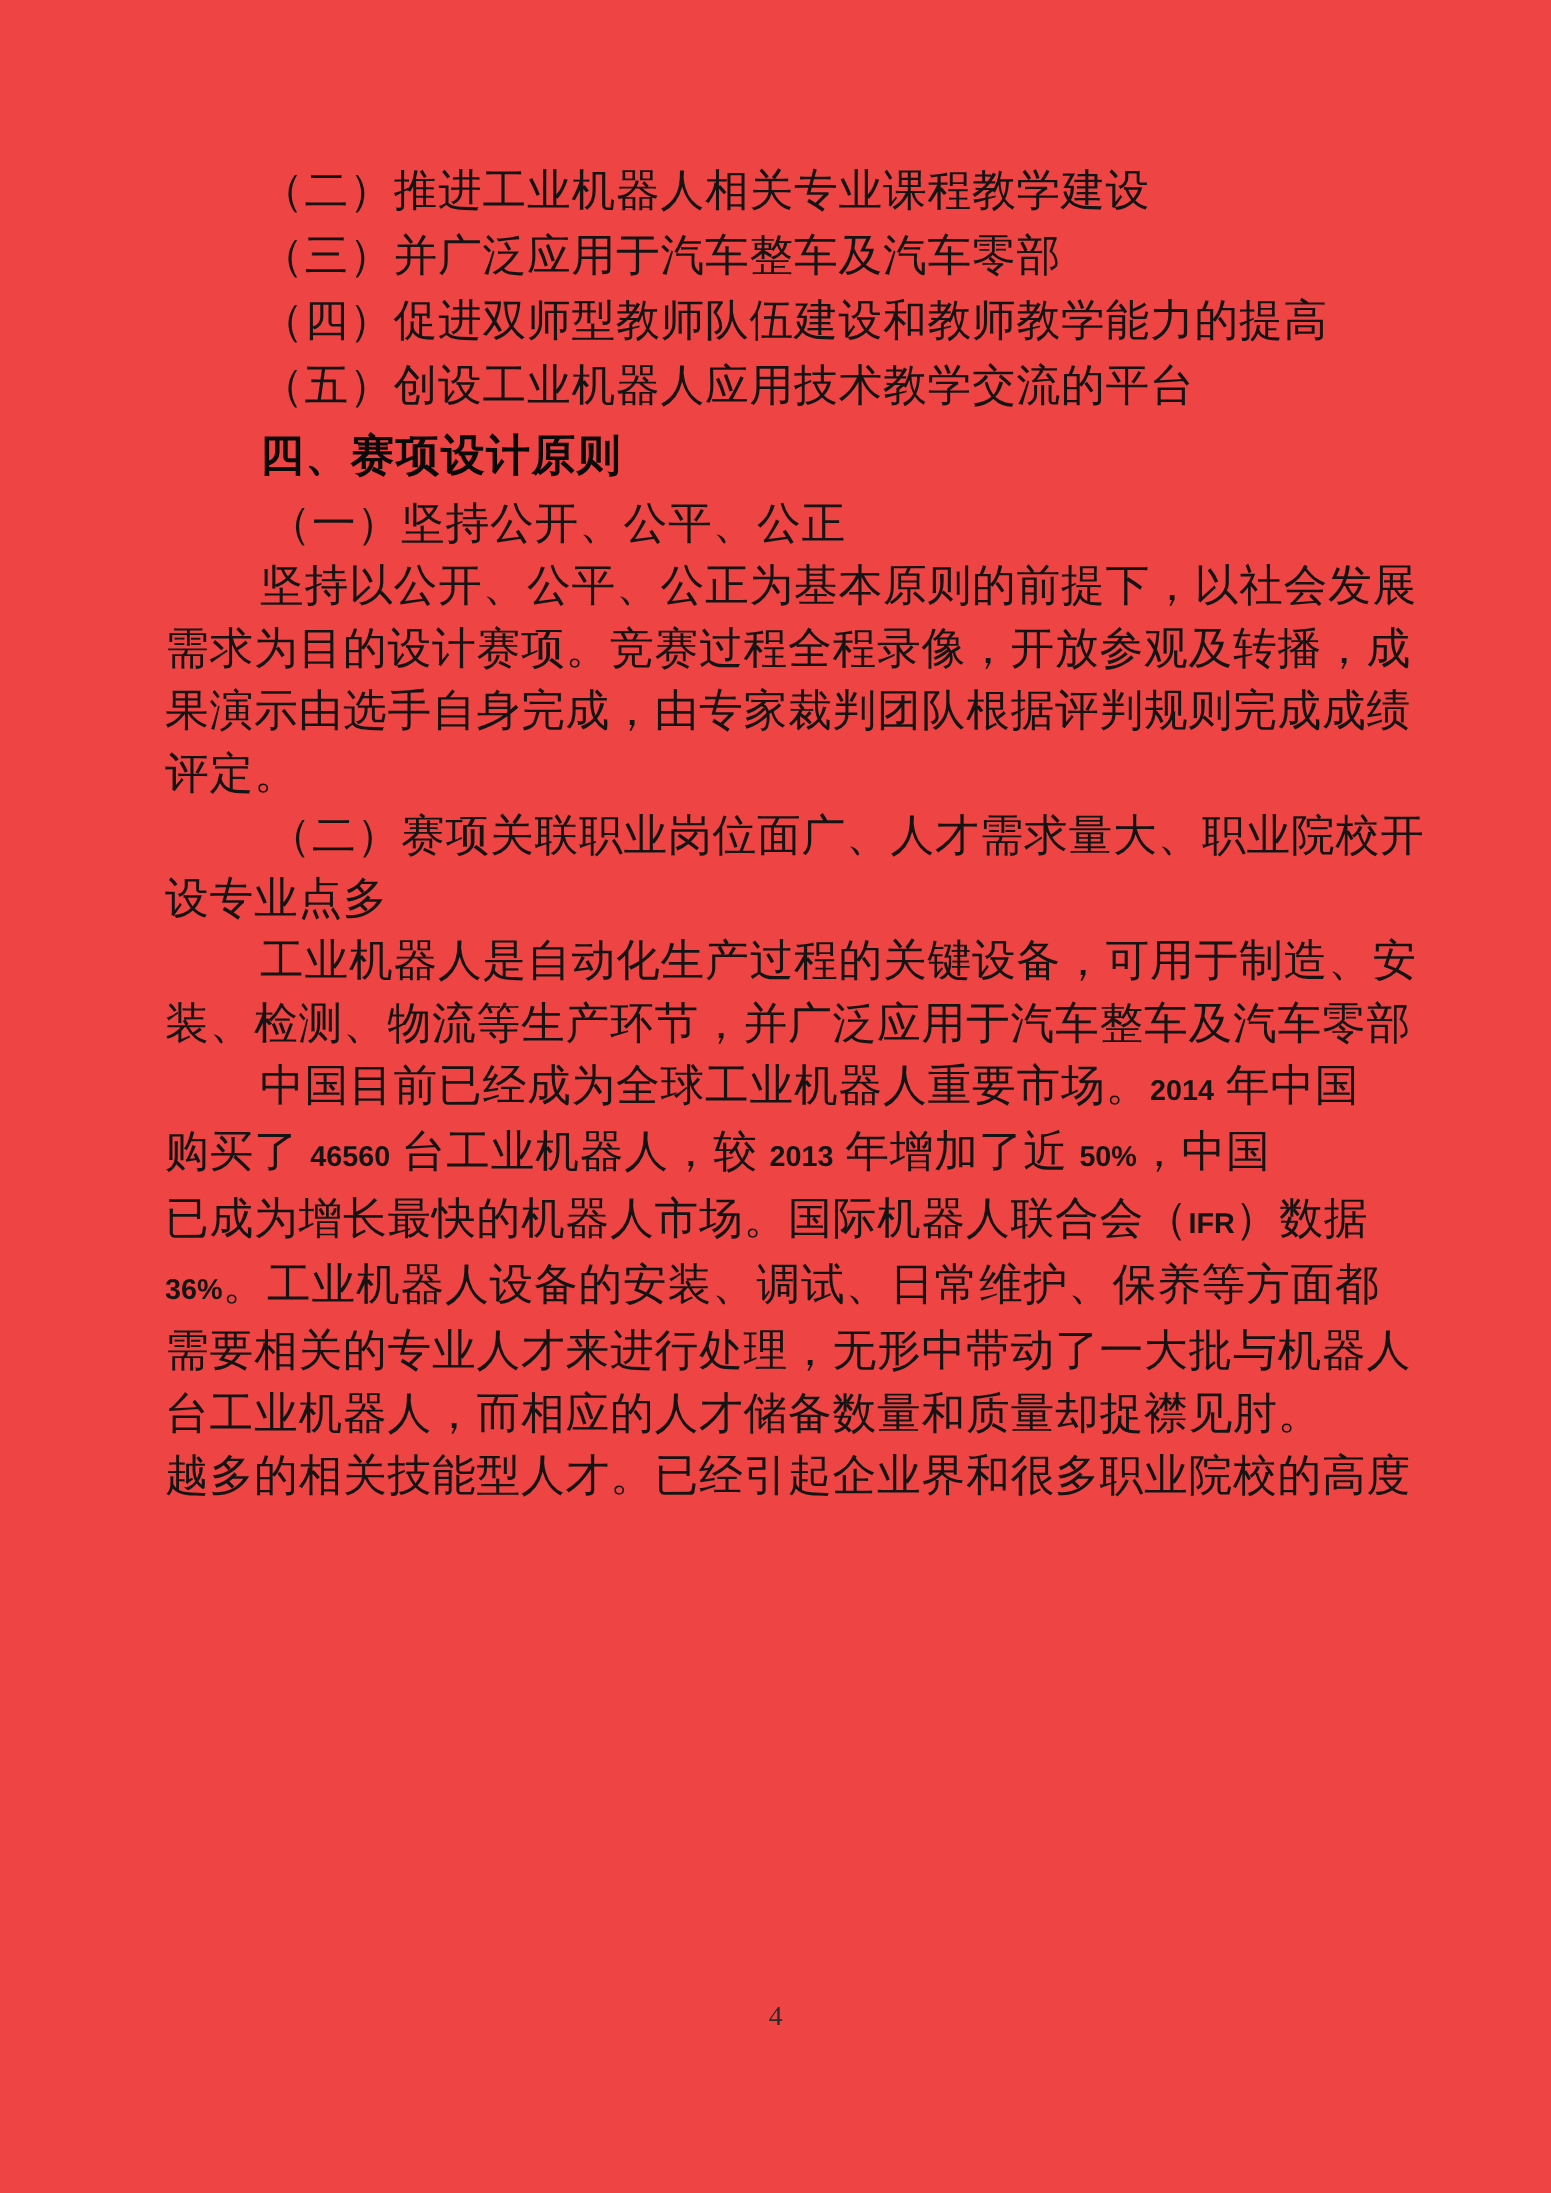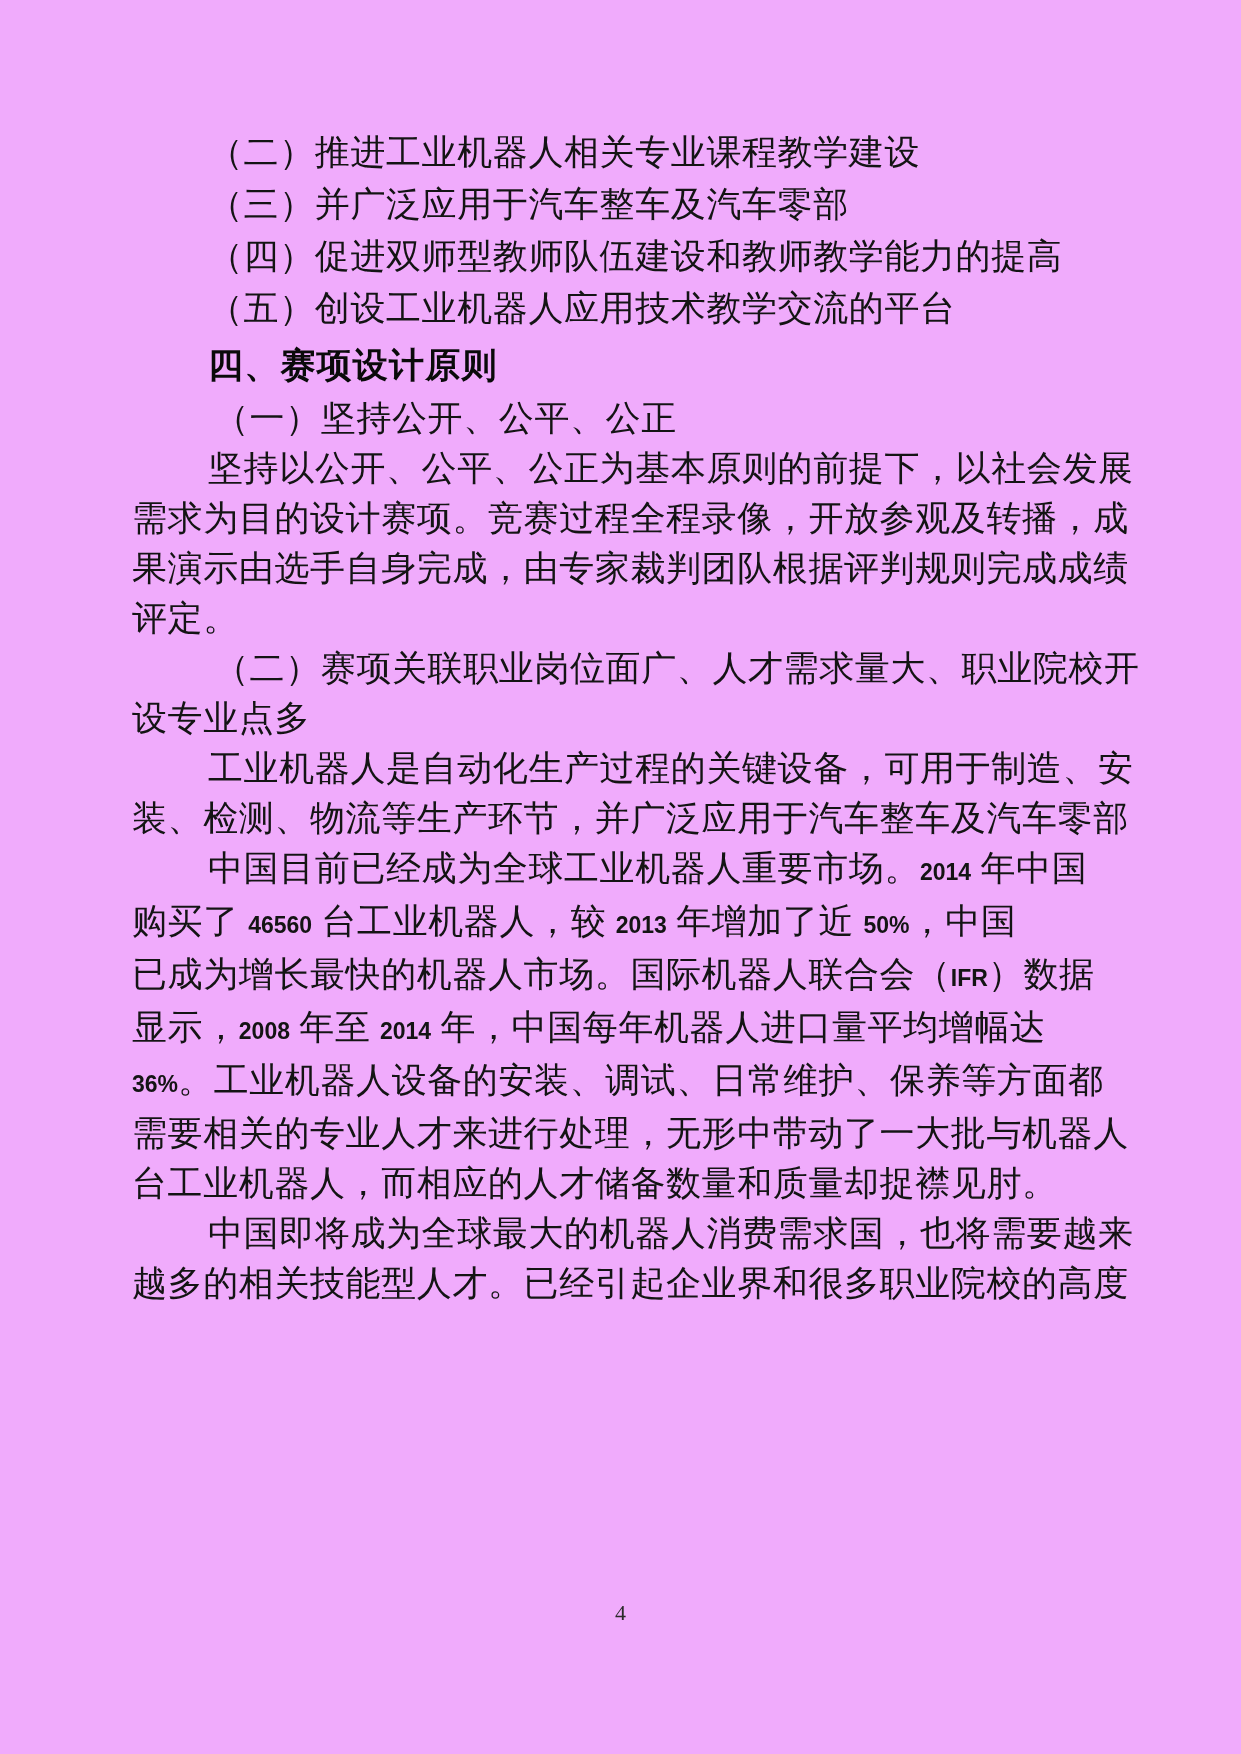--- a/index.html
+++ b/index.html
@@ -4,21 +4,21 @@
 <style>
   html, body {
     margin: 0;
     padding: 0;
     background: #ffffff;
   }
   .page {
     position: relative;
     width: 1241px;
     height: 1754px;
-    background: #f0abfc;
+    background: #ef4444;
     overflow: hidden;
     font-family: "Liberation Serif", "DejaVu Serif", serif;
     color: #121212;
   }
   .content {
     position: absolute;
     left: 132px;
     top: 128px;
     width: 824px;
   }
@@ -112,27 +112,25 @@
 
     <div>
       <div class="line blk para-first">工业机器人是自动化生产过程的关键设备，可用于制造、安</div>
       <div class="line blk para-cont">装、检测、物流等生产环节，并广泛应用于汽车整车及汽车零部</div>
     </div>
 
     <div id="mixed-para">
         <div class="line blk para-first"><span>中国目前已经成为全球工业机器人重要市场。</span><span class="num">2014</span><span> 年中国</span></div>
         <div class="line blk para-cont"><span>购买了 </span><span class="num">46560</span><span> 台工业机器人，较 </span><span class="num">2013</span><span> 年增加了近 </span><span class="num">50%</span><span>，中国</span></div>
         <div class="line blk para-cont"><span>已成为增长最快的机器人市场。国际机器人联合会（</span><span class="num">IFR</span><span>）数据</span></div>
-        <div class="line blk para-cont"><span>显示，</span><span class="num">2008</span><span> 年至 </span><span class="num">2014</span><span> 年，中国每年机器人进口量平均增幅达</span></div>
         <div class="line blk para-cont"><span class="num">36%</span><span>。工业机器人设备的安装、调试、日常维护、保养等方面都</span></div>
         <div class="line blk para-cont"><span>需要相关的专业人才来进行处理，无形中带动了一大批与机器人</span></div>
         <div class="line blk para-cont"><span>台工业机器人，而相应的人才储备数量和质量却捉襟见肘。</span></div>
       </div>
 
     <div>
-      <div class="line blk para-first">中国即将成为全球最大的机器人消费需求国，也将需要越来</div>
       <div class="line blk para-cont">越多的相关技能型人才。已经引起企业界和很多职业院校的高度</div>
     </div>
 
   </div>
 
   <div class="pageno">4</div>
 </div>
 
 </body></html>

